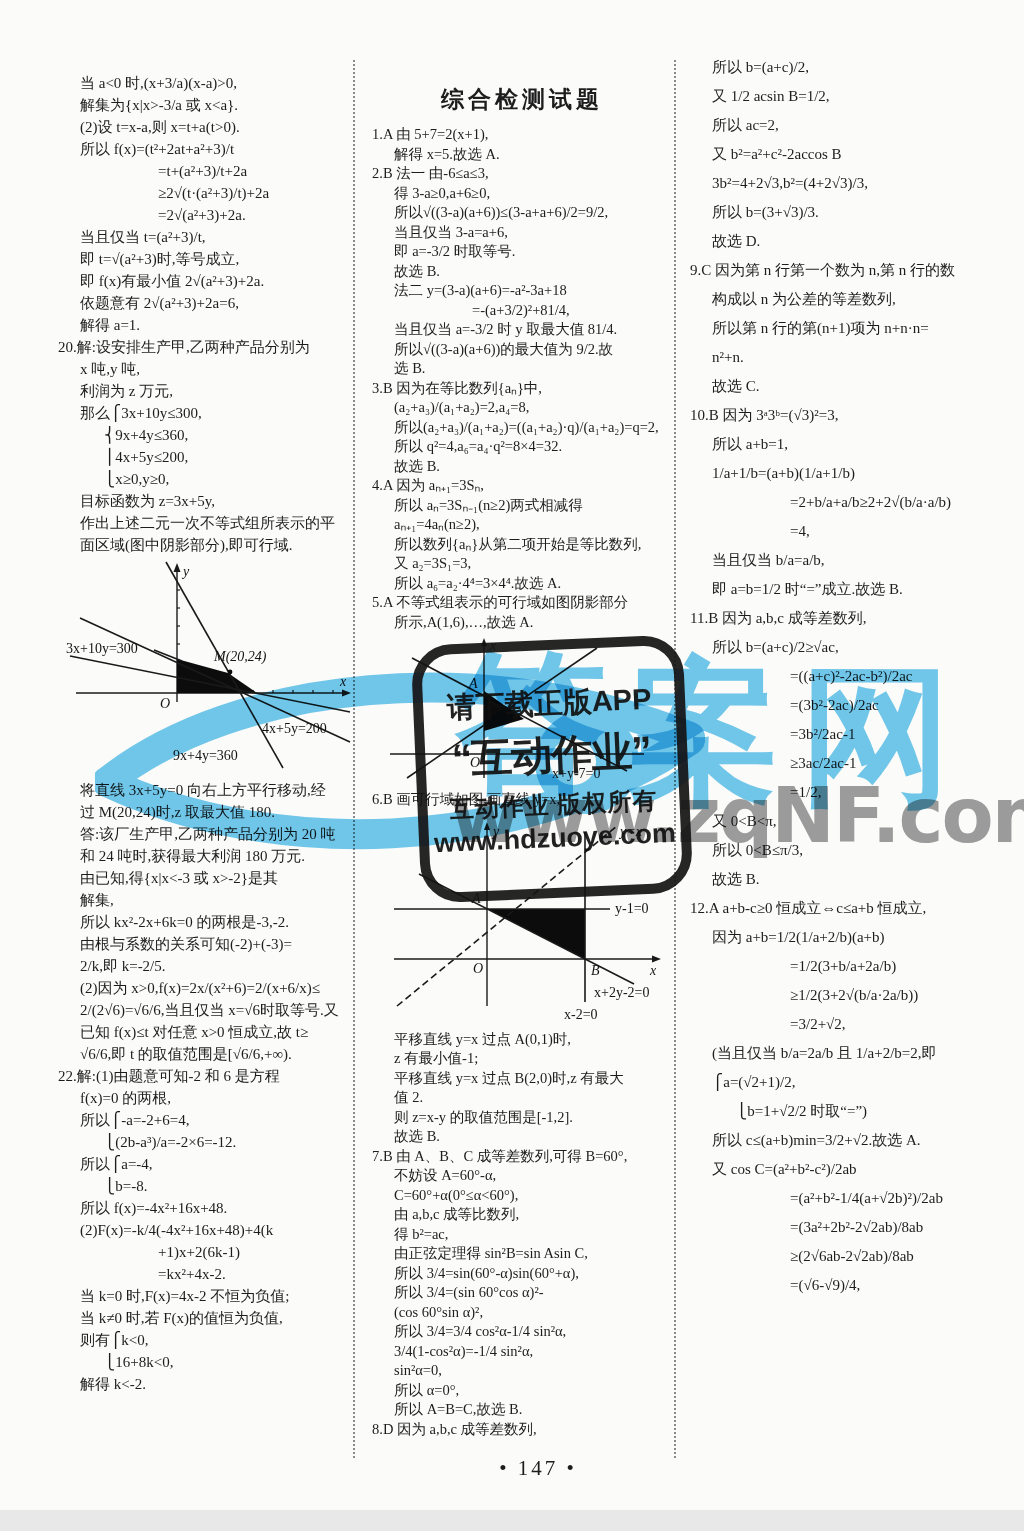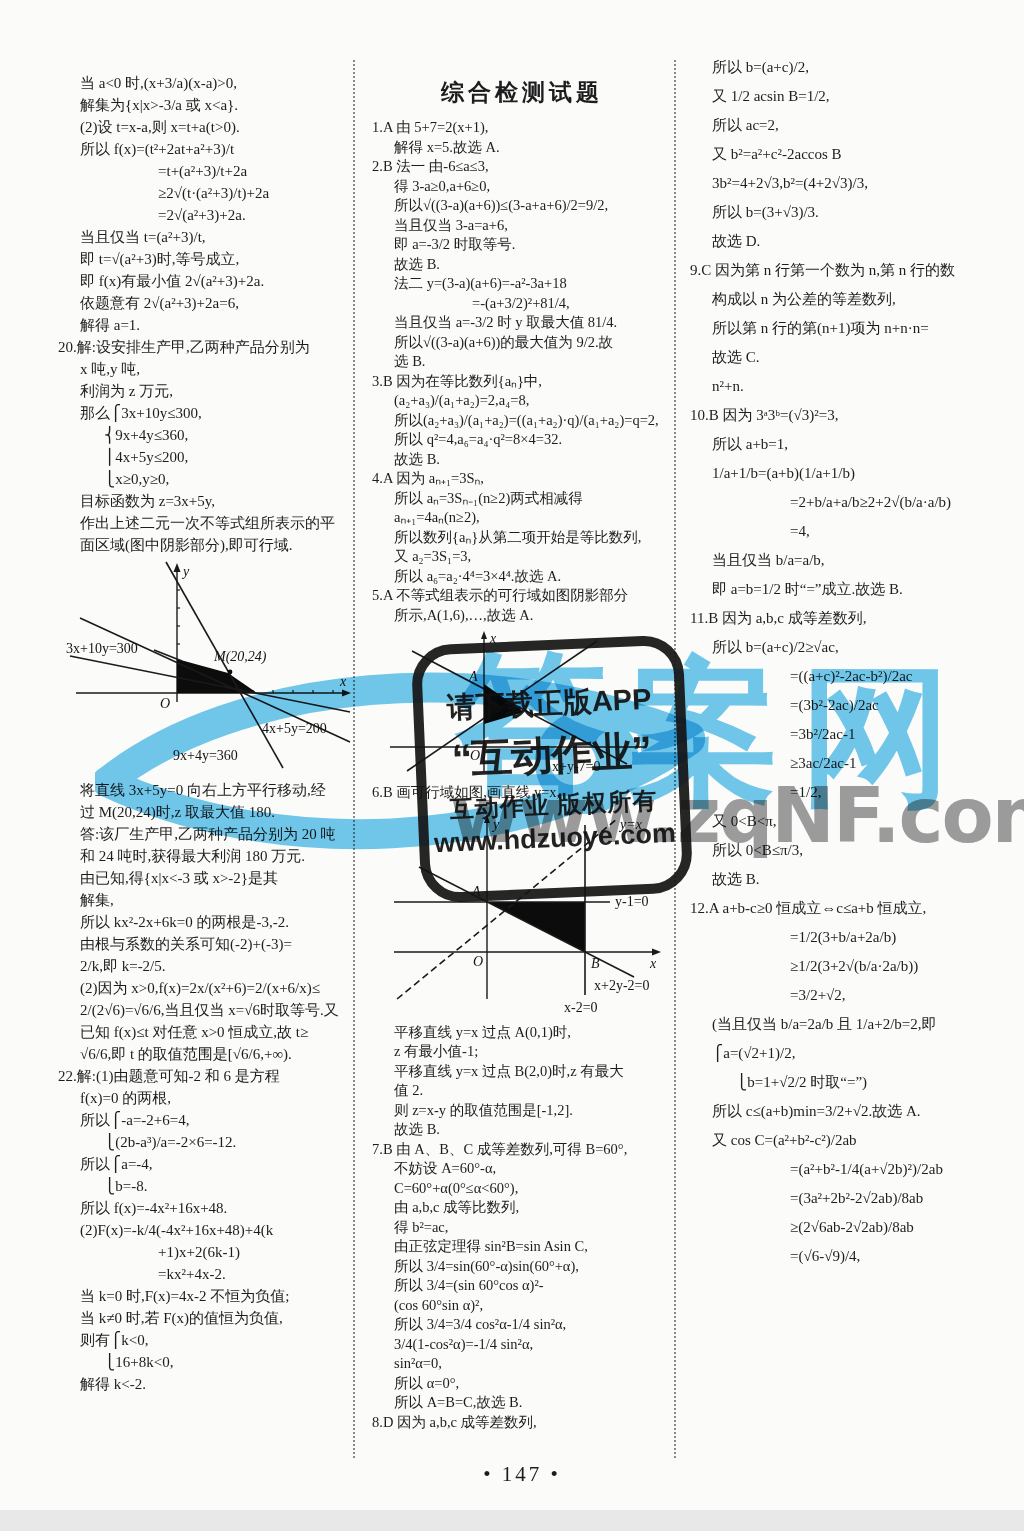--- a/index.html
+++ b/index.html
@@ -8,28 +8,28 @@
   .sep{position:absolute;top:60px;height:1398px;width:0;border-left:2px dotted #8a8a8a;z-index:1;}
   .col{position:absolute;z-index:2;}
   .line{white-space:nowrap;}
   .c1 .line{font-size:15px;line-height:22px;}
   .c2 .line{font-size:14.5px;line-height:19.5px;}
   .c3 .line{font-size:15px;line-height:29px;}
   .i0{margin-left:0;}
   .i1{margin-left:22px;}
   .i2{margin-left:46px;}
   .i3{margin-left:100px;}
-  .col-title{font-size:23px;font-weight:bold;text-align:center;letter-spacing:4px;margin:11px 0 10px 0;}
+  .col-title{font-size:23px;font-weight:bold;text-align:center;letter-spacing:4px;margin:18px 0 10px 0;}
   .figure{display:block;margin:4px 0;}
   .fig-label{font-size:14px;fill:#151515;}
   .fig-ital{font-style:italic;}
   .axis{stroke:#1a1a1a;stroke-width:1.4;fill:none;}
   .fline{stroke:#1a1a1a;stroke-width:1.6;fill:none;}
-  .footer{position:absolute;left:372px;width:300px;top:1456px;text-align:center;
-          font-size:21px;letter-spacing:3px;z-index:2;margin-top:6px;}
+  .footer{position:absolute;left:388px;width:300px;top:1456px;text-align:center;
+          font-size:21px;letter-spacing:3px;z-index:2;}
   
   .wm-eye{position:absolute;left:95px;top:652px;z-index:3;opacity:.8;mix-blend-mode:multiply;}
   .wm-char{position:absolute;z-index:3;font-family:"Liberation Serif",serif;font-weight:bold;
            font-size:152px;color:#4fbce9;opacity:.8;mix-blend-mode:multiply;line-height:1;}
   .wm-site{position:absolute;left:450px;top:778px;z-index:3;font-family:"DejaVu Sans",sans-serif;
            font-size:76px;font-weight:600;color:#8d8d8d;opacity:.85;letter-spacing:-2px;
            mix-blend-mode:multiply;line-height:1;}
   
   .stamp{position:absolute;left:416px;top:640px;width:252px;height:238px;z-index:4;
          border:10px solid #141414;border-radius:40px;transform:rotate(-2.5deg);
@@ -241,40 +241,41 @@
         <div class="line i1">所以 b=(a+c)/2,</div>
         <div class="line i1">又 1/2 acsin B=1/2,</div>
         <div class="line i1">所以 ac=2,</div>
         <div class="line i1">又 b²=a²+c²-2accos B</div>
         <div class="line i1">3b²=4+2√3,b²=(4+2√3)/3,</div>
         <div class="line i1">所以 b=(3+√3)/3.</div>
         <div class="line i1">故选 D.</div>
         <div class="line i0">9.C  因为第 n 行第一个数为 n,第 n 行的数</div>
         <div class="line i1">构成以 n 为公差的等差数列,</div>
         <div class="line i1">所以第 n 行的第(n+1)项为 n+n·n=</div>
+        <div class="line i1">n²+n.</div>
         <div class="line i1">故选 C.</div>
-        <div class="line i1">n²+n.</div>
         <div class="line i0">10.B  因为 3ᵃ3ᵇ=(√3)²=3,</div>
         <div class="line i1">所以 a+b=1,</div>
         <div class="line i1">1/a+1/b=(a+b)(1/a+1/b)</div>
         <div class="line i3">=2+b/a+a/b≥2+2√(b/a·a/b)</div>
         <div class="line i3">=4,</div>
         <div class="line i1">当且仅当 b/a=a/b,</div>
         <div class="line i1">即 a=b=1/2 时“=”成立.故选 B.</div>
         <div class="line i0">11.B  因为 a,b,c 成等差数列,</div>
         <div class="line i1">所以 b=(a+c)/2≥√ac,</div>
         <div class="line i3">=((a+c)²-2ac-b²)/2ac</div>
         <div class="line i3">=(3b²-2ac)/2ac</div>
         <div class="line i3">=3b²/2ac-1</div>
         <div class="line i3">≥3ac/2ac-1</div>
         <div class="line i3">=1/2,</div>
         <div class="line i1">又 0&lt;B&lt;π,</div>
         <div class="line i1">所以 0&lt;B≤π/3,</div>
         <div class="line i1">故选 B.</div>
         <div class="line i0">12.A  a+b-c≥0 恒成立⇔c≤a+b 恒成立,</div>
+        <div class="line i1">因为 a+b=1/2(1/a+2/b)(a+b)</div>
         <div class="line i3">=1/2(3+b/a+2a/b)</div>
         <div class="line i3">≥1/2(3+2√(b/a·2a/b))</div>
         <div class="line i3">=3/2+√2,</div>
         <div class="line i1">(当且仅当 b/a=2a/b 且 1/a+2/b=2,即</div>
         <div class="line i1">⎧a=(√2+1)/2,</div>
         <div class="line i2">⎩b=1+√2/2  时取“=”)</div>
         <div class="line i1">所以 c≤(a+b)min=3/2+√2.故选 A.</div>
         <div class="line i1">又 cos C=(a²+b²-c²)/2ab</div>
         <div class="line i3">=(a²+b²-1/4(a+√2b)²)/2ab</div>
         <div class="line i3">=(3a²+2b²-2√2ab)/8ab</div>

